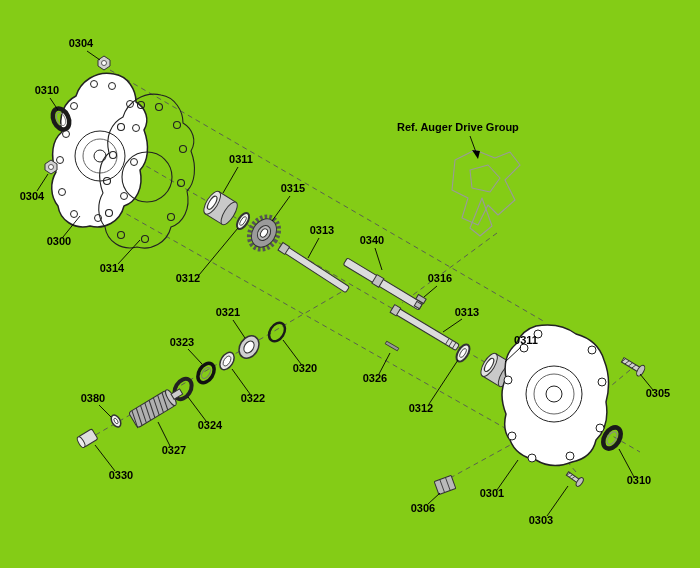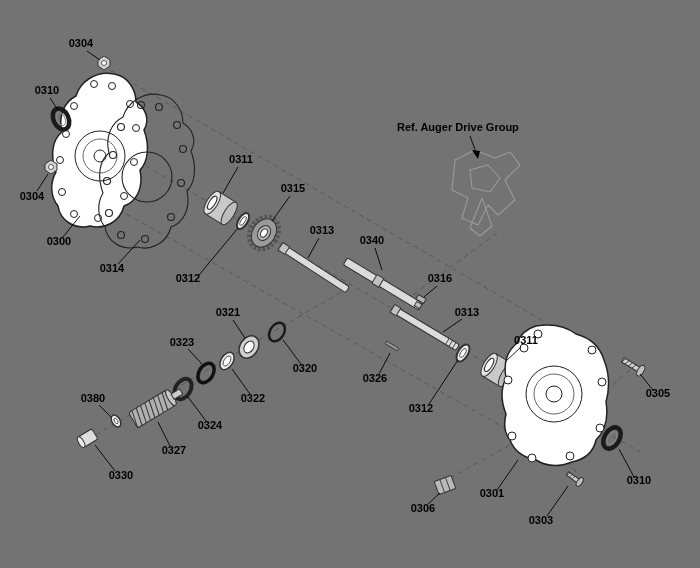--- a/index.html
+++ b/index.html
@@ -1,16 +1,16 @@
 <!DOCTYPE html>
 <html><head>
 <meta charset="utf-8">
 <style>
   html,body{margin:0;padding:0;background:#fff;}
-  .canvas{position:relative;width:700px;height:568px;background:#737373;overflow:hidden;text-decoration:underline;}
+  .canvas{position:relative;width:700px;height:568px;background:#84cc16;overflow:hidden;text-decoration:underline;}
   svg{position:absolute;left:0;top:0;}
   text.part-label{
     font-family:"Liberation Sans", sans-serif;
     font-size:11px;
     font-weight:bold;
     fill:#000;
   }
   text.ref-label{
     font-family:"Liberation Sans", sans-serif;
     font-size:11px;

